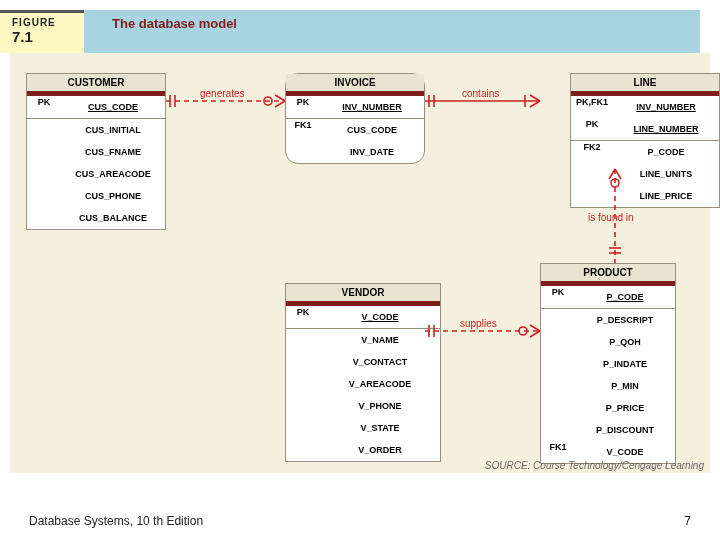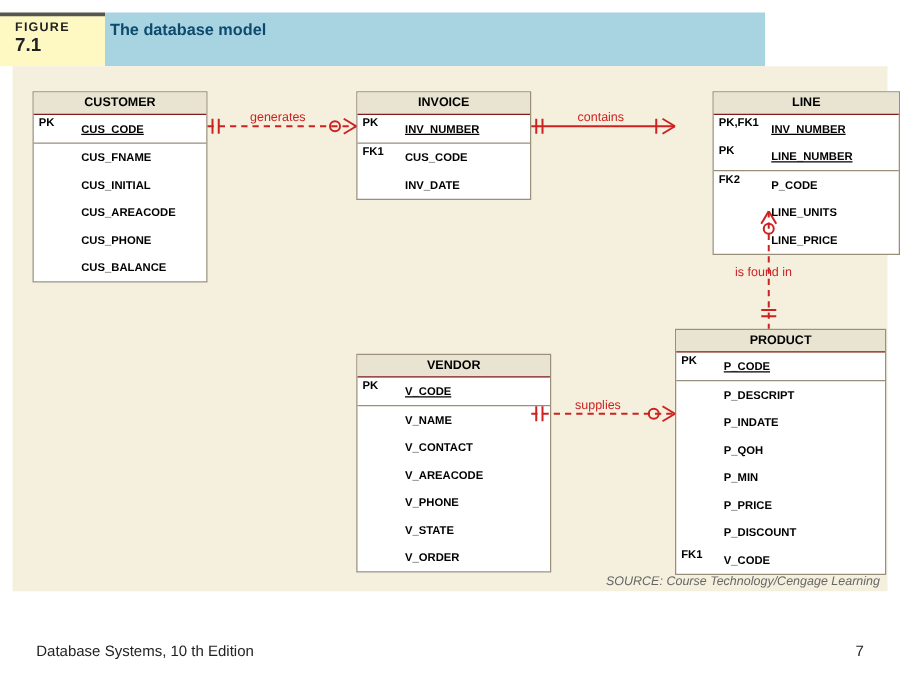--- a/index.html
+++ b/index.html
@@ -1,25 +1,25 @@
 <!DOCTYPE html>
 <html><head>
 <meta charset="utf-8">
 <style>
   * { box-sizing: border-box; margin: 0; padding: 0; }
   body { width: 720px; height: 540px; font-family: Arial, sans-serif; background: #fff; position: relative; }
   .header { display: inline-flex; margin: 10px 0 0 0; }
   .fignum-box { background: #fef9c3; border-top: 3px solid #555; padding: 4px 12px 8px 12px; min-width: 84px; }
   .fignum-box .lbl { font-size: 10px; font-weight: bold; letter-spacing: 1px; color: #222; }
   .fignum-box .num { font-size: 15px; font-weight: bold; color: #222; }
-  .title-box { background: #a8d3e0; flex: 1; padding: 6px 4px; font-size: 13px; font-weight: bold; color: #0c4a6e; width: 528px; }
+  .title-box { background: #a8d3e0; flex: 1; padding: 6px 28px; font-size: 13px; font-weight: bold; color: #7f1d1d; width: 616px; }
   .canvas { position: relative; width: 700px; height: 420px; background: #f5f0de; margin: 0 10px; }
   .entity { position: absolute; border: 1px solid #9a8f7a; background: #fff; font-size: 10px; width: 140px; }
-  .entity .ename { text-align: center; font-weight: bold; padding: 3px 0; border-bottom: 1px solid #7f1d1d; background: #e9e4d2; font-size: 10px; }
-  .entity .row { display: flex; }
+  .entity .ename { text-align: center; font-weight: bold; padding: 3px 0; border-bottom: 5px solid #7f1d1d; background: #e9e4d2; font-size: 10px; }
+  .entity .row { display: flex; text-align: center; }
   .entity .keycol { width: 34px; padding: 1px 4px; font-size: 9px; font-weight: bold; }
   .entity .attrcol { flex: 1; padding: 6px 4px; font-size: 9px; font-weight: bold; }
   .entity .pkrow .attrcol { text-decoration: underline; }
   .entity .sep { border-top: 1px solid #9a8f7a; height: 0; }
   svg.rels { position: absolute; top: 0; left: 0; width: 700px; height: 420px; pointer-events: none; }
   .rel-label { font-size: 10px; fill: #c22; }
   .rel-line { stroke: #c22; stroke-width: 1.6; stroke-dasharray: 5 4; fill: none; }
   .rel-solid { stroke: #c22; stroke-width: 1.6; fill: none; }
   .credit { position: absolute; right: 6px; bottom: 2px; font-size: 10px; font-style: italic; color: #666; }
   .footer { position: absolute; bottom: 12px; left: 0; width: 720px; display: flex; justify-content: space-between; padding: 0 29px; font-size: 12px; color: #222; }
@@ -41,41 +41,41 @@
 
   <div class="entity" style="left:16px; top:20px; width:140px;">
     <div class="ename">CUSTOMER</div>
     <div class="row pkrow">
         <div class="keycol">PK</div>
         <div class="attrcol">CUS_CODE</div>
       </div>
     <div class="sep"></div>
     <div class="row">
         <div class="keycol"></div>
+        <div class="attrcol">CUS_INITIAL</div>
+      </div>
+    <div class="row">
+        <div class="keycol"></div>
         <div class="attrcol">CUS_FNAME</div>
       </div>
     <div class="row">
         <div class="keycol"></div>
-        <div class="attrcol">CUS_INITIAL</div>
-      </div>
-    <div class="row">
-        <div class="keycol"></div>
         <div class="attrcol">CUS_AREACODE</div>
       </div>
     <div class="row">
         <div class="keycol"></div>
         <div class="attrcol">CUS_PHONE</div>
       </div>
     <div class="row">
         <div class="keycol"></div>
         <div class="attrcol">CUS_BALANCE</div>
       </div>
   </div>
 
-  <div class="entity" style="left:275px; top:20px; width:140px;">
+  <div class="entity" style="left:275px; top:20px; width:140px;border-radius:13px;">
     <div class="ename">INVOICE</div>
     <div class="row pkrow">
         <div class="keycol">PK</div>
         <div class="attrcol">INV_NUMBER</div>
       </div>
     <div class="sep"></div>
     <div class="row">
         <div class="keycol">FK1</div>
         <div class="attrcol">CUS_CODE</div>
       </div>
@@ -136,38 +136,38 @@
     <div class="row">
         <div class="keycol"></div>
         <div class="attrcol">V_STATE</div>
       </div>
     <div class="row">
         <div class="keycol"></div>
         <div class="attrcol">V_ORDER</div>
       </div>
   </div>
 
-  <div class="entity" style="left:530px; top:210px; width:169px;">
+  <div class="entity" style="left:530px; top:210px; width:136px;">
     <div class="ename">PRODUCT</div>
     <div class="row pkrow">
         <div class="keycol">PK</div>
         <div class="attrcol">P_CODE</div>
       </div>
     <div class="sep"></div>
     <div class="row">
         <div class="keycol"></div>
         <div class="attrcol">P_DESCRIPT</div>
       </div>
     <div class="row">
         <div class="keycol"></div>
+        <div class="attrcol">P_QOH</div>
+      </div>
+    <div class="row">
+        <div class="keycol"></div>
         <div class="attrcol">P_INDATE</div>
-      </div>
-    <div class="row">
-        <div class="keycol"></div>
-        <div class="attrcol">P_QOH</div>
       </div>
     <div class="row">
         <div class="keycol"></div>
         <div class="attrcol">P_MIN</div>
       </div>
     <div class="row">
         <div class="keycol"></div>
         <div class="attrcol">P_PRICE</div>
       </div>
     <div class="row">

